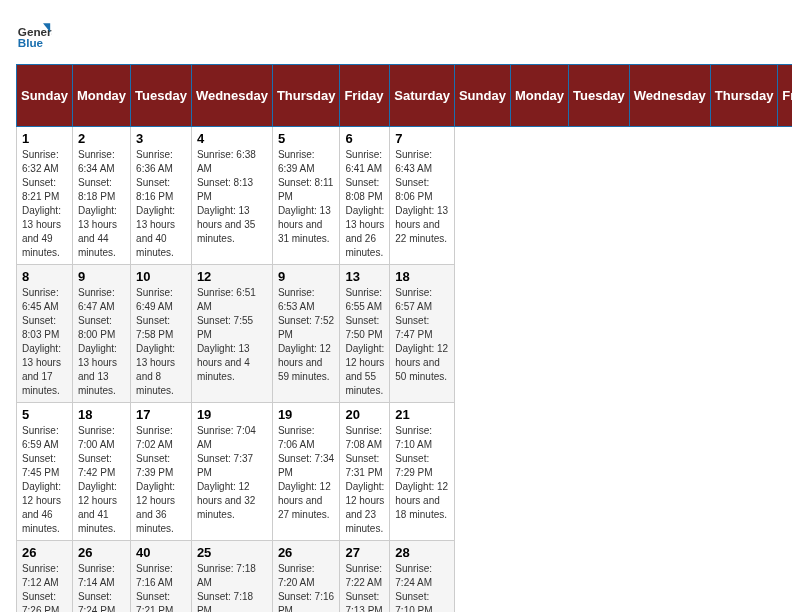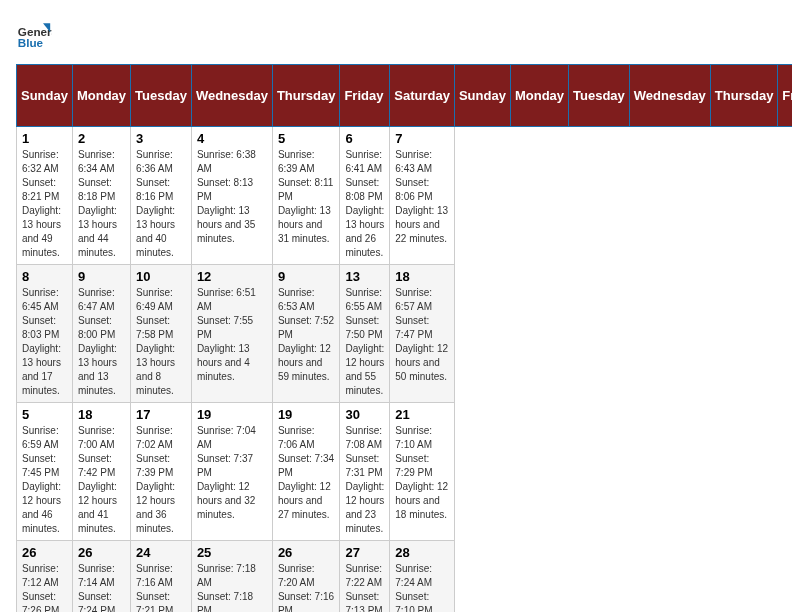--- a/index.html
+++ b/index.html
@@ -180,39 +180,39 @@
         </td>
         <td>
           <div class="day-num">19</div>
           <div class="day-info">Sunrise: 7:04 AM<br>Sunset: 7:37 PM<br>Daylight: 12 hours and 32 minutes.</div>
         </td>
         <td>
           <div class="day-num">19</div>
           <div class="day-info">Sunrise: 7:06 AM<br>Sunset: 7:34 PM<br>Daylight: 12 hours and 27 minutes.</div>
         </td>
         <td>
-          <div class="day-num">30</div>
+          <div class="day-num">20</div>
           <div class="day-info">Sunrise: 7:08 AM<br>Sunset: 7:31 PM<br>Daylight: 12 hours and 23 minutes.</div>
         </td>
         <td>
           <div class="day-num">21</div>
           <div class="day-info">Sunrise: 7:10 AM<br>Sunset: 7:29 PM<br>Daylight: 12 hours and 18 minutes.</div>
         </td>
       </tr>
       <tr>
         <td>
           <div class="day-num">26</div>
           <div class="day-info">Sunrise: 7:12 AM<br>Sunset: 7:26 PM<br>Daylight: 12 hours and 14 minutes.</div>
         </td>
         <td>
           <div class="day-num">26</div>
           <div class="day-info">Sunrise: 7:14 AM<br>Sunset: 7:24 PM<br>Daylight: 12 hours and 9 minutes.</div>
         </td>
         <td>
-          <div class="day-num">24</div>
+          <div class="day-num">40</div>
           <div class="day-info">Sunrise: 7:16 AM<br>Sunset: 7:21 PM<br>Daylight: 12 hours and 5 minutes.</div>
         </td>
         <td>
           <div class="day-num">25</div>
           <div class="day-info">Sunrise: 7:18 AM<br>Sunset: 7:18 PM<br>Daylight: 12 hours and 0 minutes.</div>
         </td>
         <td>
           <div class="day-num">26</div>
           <div class="day-info">Sunrise: 7:20 AM<br>Sunset: 7:16 PM<br>Daylight: 11 hours and 55 minutes.</div>
         </td>

